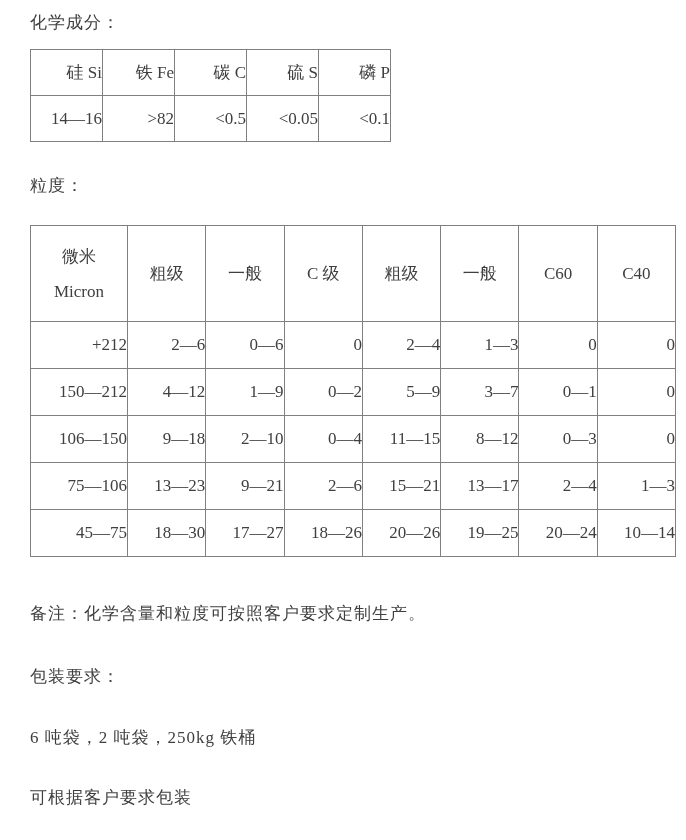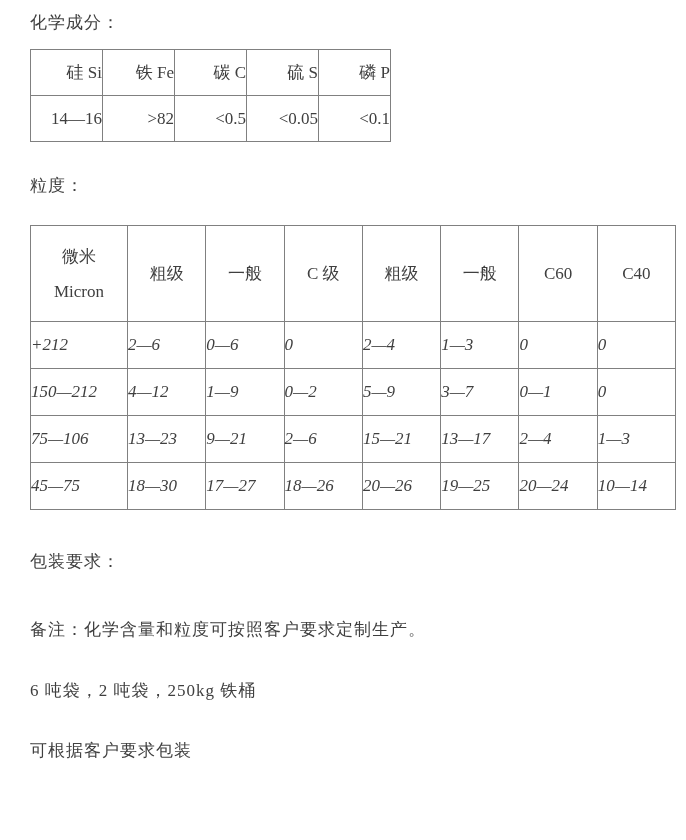--- a/index.html
+++ b/index.html
@@ -39,21 +39,21 @@
     height: 46px;
     text-align: right;
     padding-left: 5px;
   }
 
   
   .size-table { width: 645px; }
   .size-table col.first { width: 97px; }
   .size-table col.rest  { width: 78.3px; }
   .size-table th { height: 96px; text-align: center; }
-  .size-table td { height: 47px; text-align: left; font-style: italic; }
+  .size-table td { height: 47px; text-align: right; }
   .micron-head { display: flex; flex-direction: column; gap: 14px; align-items: center; }
 
   .note-line { font-size: 17px; letter-spacing: 1px; }
   .note      { margin-top: 45px; }
   .packing-title { margin-top: 40px; }
   .packing-1 { margin-top: 38px; }
   .packing-2 { margin-top: 37px; }
 </style>
 </head>
 <body>
@@ -128,20 +128,30 @@
           <td>150—212</td>
           <td>4—12</td>
           <td>1—9</td>
           <td>0—2</td>
           <td>5—9</td>
           <td>3—7</td>
           <td>0—1</td>
           <td>0</td>
         </tr>
         <tr>
+          <td>106—150</td>
+          <td>9—18</td>
+          <td>2—10</td>
+          <td>0—4</td>
+          <td>11—15</td>
+          <td>8—12</td>
+          <td>0—3</td>
+          <td>0</td>
+        </tr>
+        <tr>
           <td>75—106</td>
           <td>13—23</td>
           <td>9—21</td>
           <td>2—6</td>
           <td>15—21</td>
           <td>13—17</td>
           <td>2—4</td>
           <td>1—3</td>
         </tr>
         <tr>
@@ -150,21 +160,21 @@
           <td>17—27</td>
           <td>18—26</td>
           <td>20—26</td>
           <td>19—25</td>
           <td>20—24</td>
           <td>10—14</td>
         </tr>
       </tbody>
   </table>
 
+  <div class="note-line note">备注：化学含量和粒度可按照客户要求定制生产。</div>
+
   <div class="note-line packing-title">包装要求：</div>
-
-  <div class="note-line note">备注：化学含量和粒度可按照客户要求定制生产。</div>
 
   <div class="note-line packing-1">6 吨袋，2 吨袋，250kg 铁桶</div>
 
   <div class="note-line packing-2">可根据客户要求包装</div>
 
 </div>
 
 </body></html>

